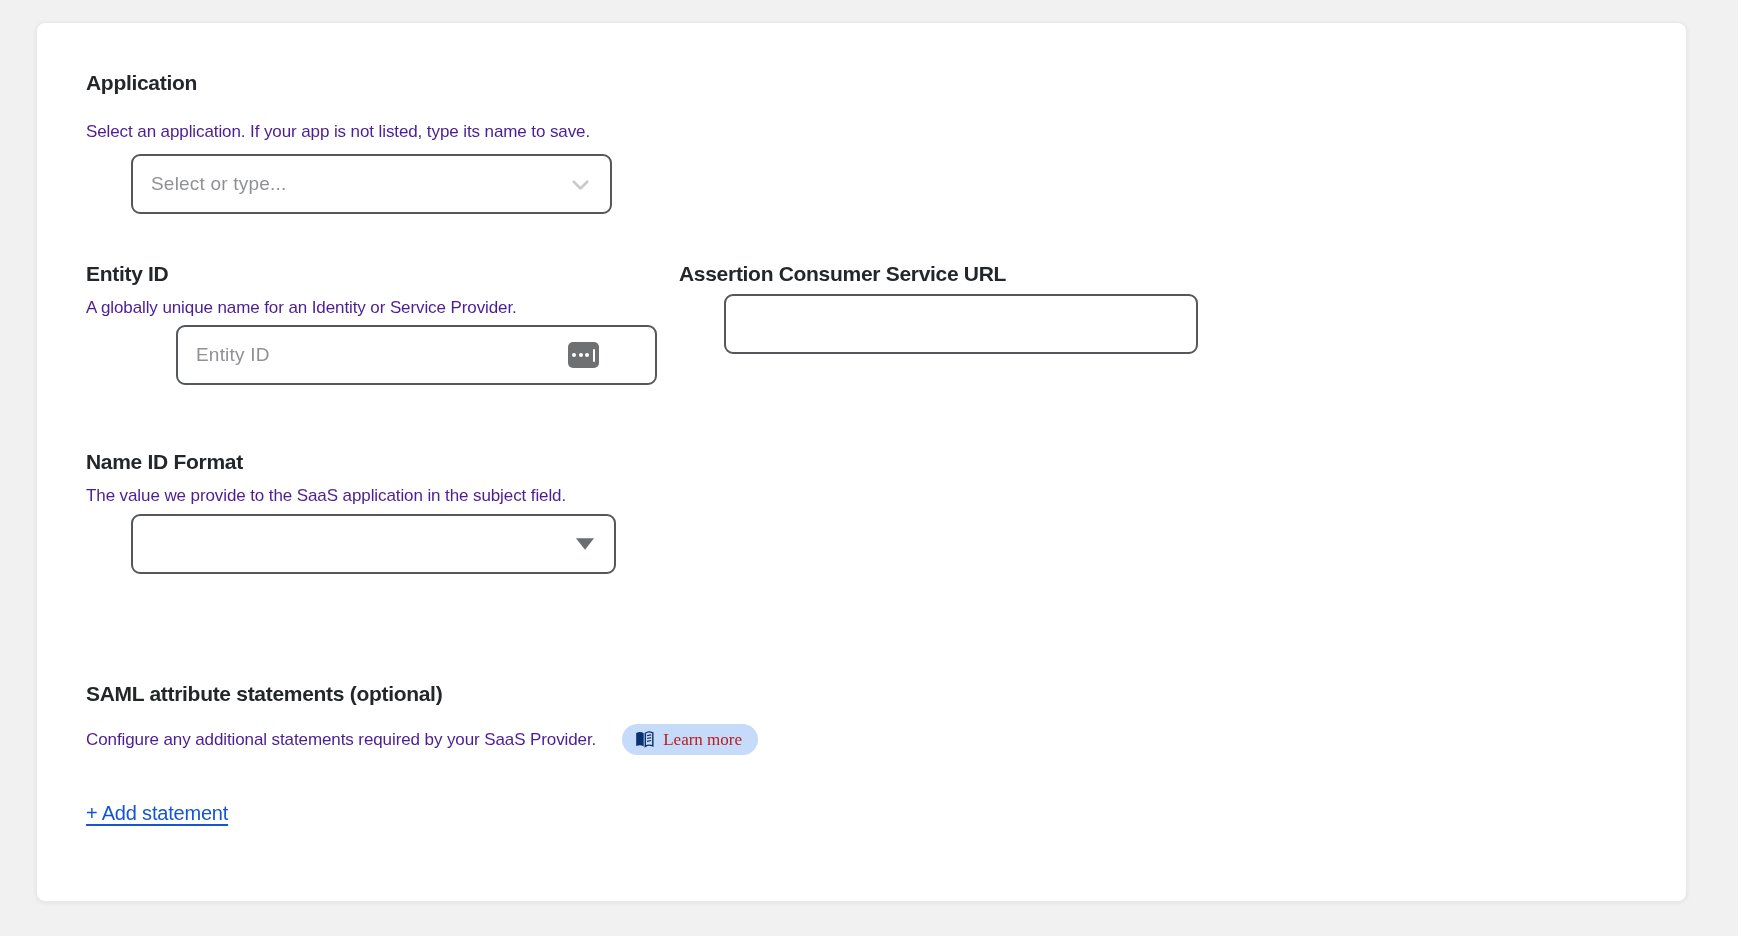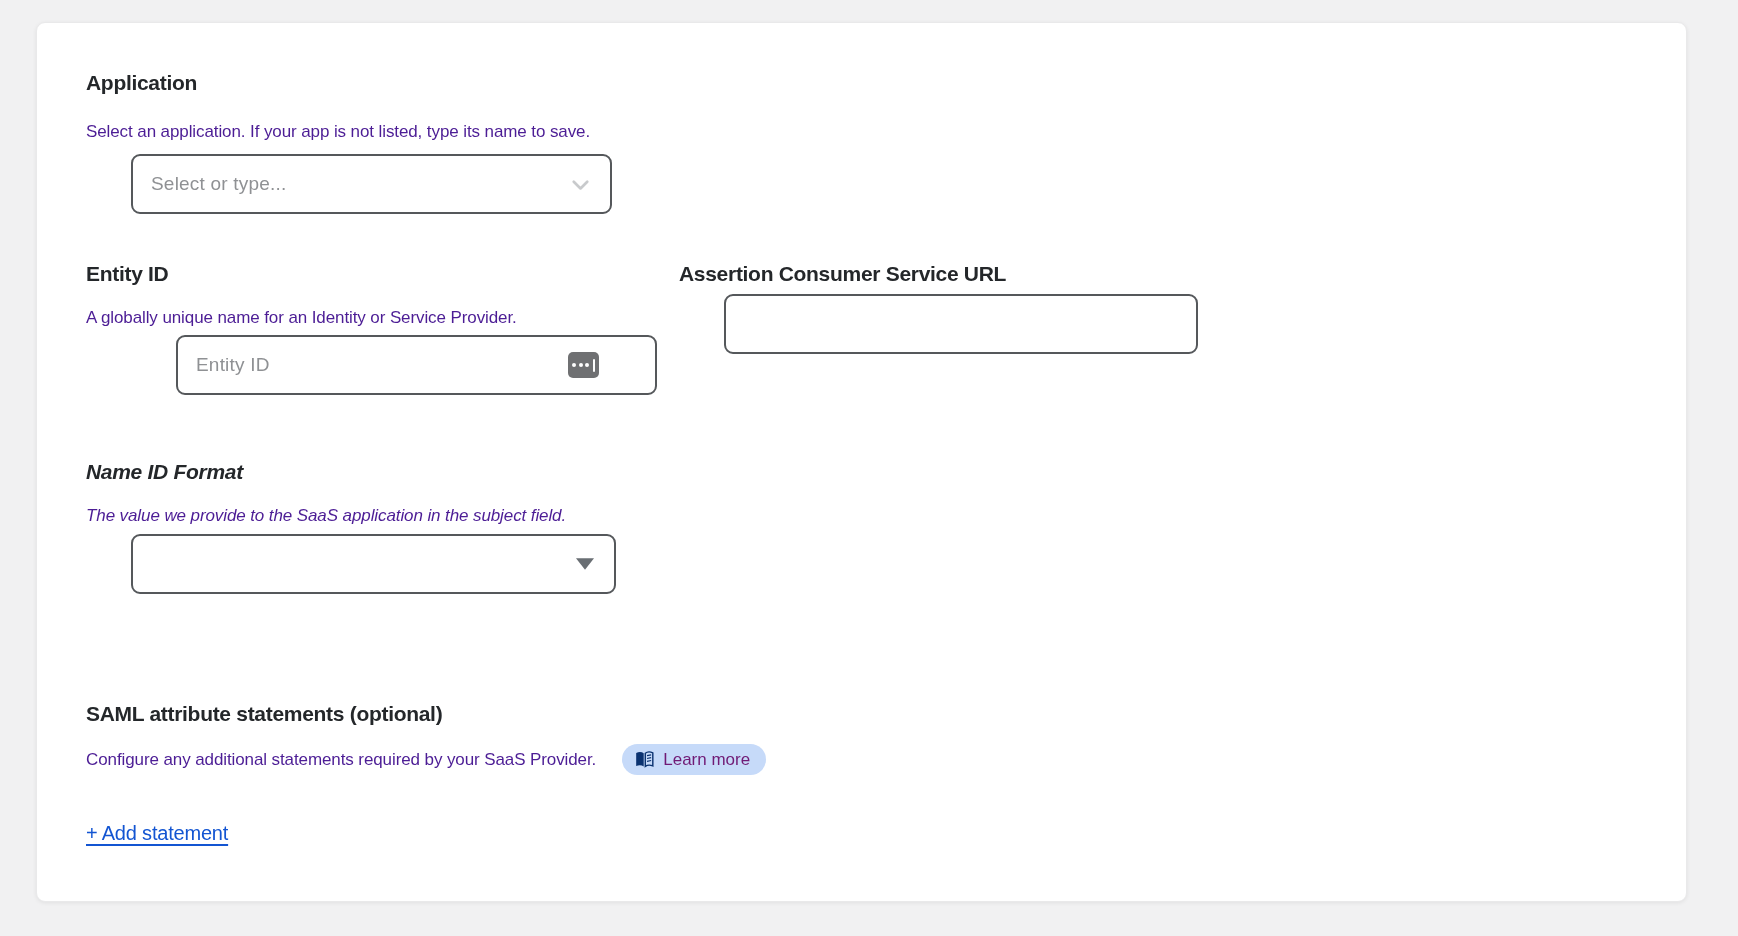--- a/index.html
+++ b/index.html
@@ -68,21 +68,21 @@
     padding: 0 18px;
     font-family: "Liberation Sans", "DejaVu Sans", sans-serif;
     background: #fff;
     outline: none;
   }
   .text-input::placeholder { color: #8f9194; letter-spacing: 0.2px; opacity: 1; }
 
   .row { display: flex; margin-top: 48px; }
   .col-left { width: 593px; flex: none; }
   .col-right { flex: 1; min-width: 0; }
-  .col-desc { margin-top: 23px; }
+  .col-desc { margin-top: 13px; }
   .input-wrap { margin-top: 8px; position: relative; width: 481px; }
   .input-wrap .text-input { padding-right: 60px; }
   .acs-input-box { margin-top: 8px; width: 474px; }
 
   
   .autofill-icon {
     position: absolute;
     right: 13px; top: 50%;
     transform: translateY(-50%);
     width: 31px; height: 26px;
@@ -99,43 +99,44 @@
     background: #fdfdfd;
     border-radius: 50%;
   }
   .autofill-icon .bar {
     width: 2.5px; height: 13px;
     background: #fdfdfd;
     border-radius: 1px;
     margin-left: 1px;
   }
 
-  .sec-nameid { margin-top: 65px; font-style: italic; }
+  .sec-nameid { margin-top: 65px; }
   .sec-saml { margin-top: 108px; }
 
   .desc-row {
     margin-top: 18px;
     display: flex;
     align-items: center;
     gap: 26px;
     height: 31px;
   }
   .learn-more-pill {
     display: inline-flex;
     align-items: center;
     gap: 9px;
     height: 31px;
     padding: 0 16px 0 13px;
     background: #c6daf9;
     border-radius: 16px;
-    color: #701a75;
+    color: #b91c1c;
     font-size: 17px;
     font-weight: 500;
     cursor: pointer;
     white-space: nowrap;
+    font-family: Liberation Serif, serif;
   }
   .add-link {
     display: inline-block;
     margin-top: 47px;
     font-size: 20px;
     font-weight: 400;
     color: #1355d2;
     text-decoration: underline;
     text-underline-offset: 4px;
     letter-spacing: -0.2px;

